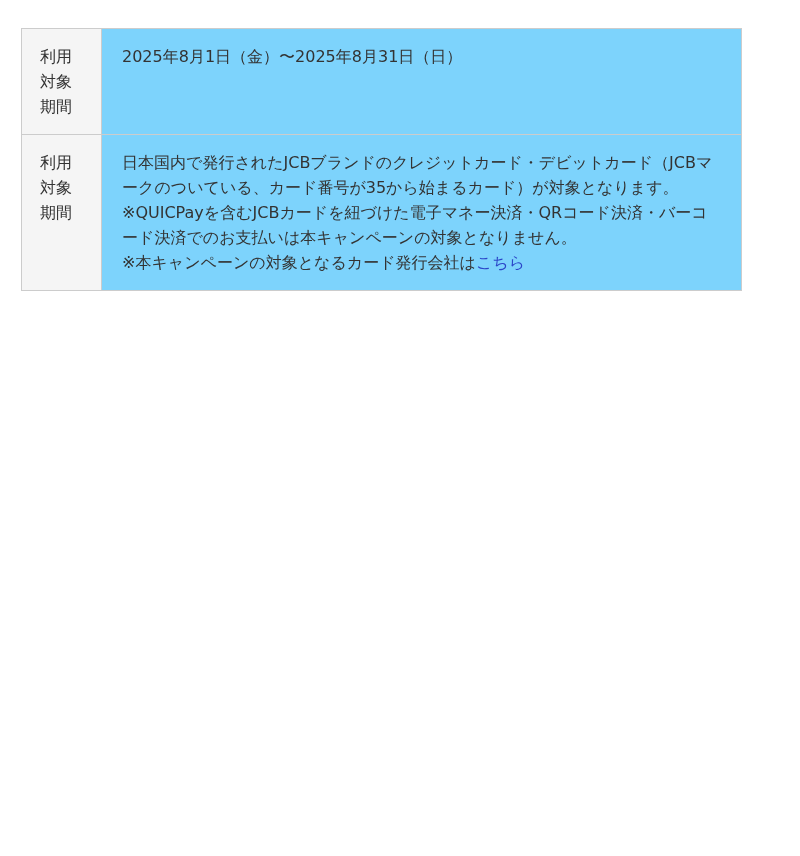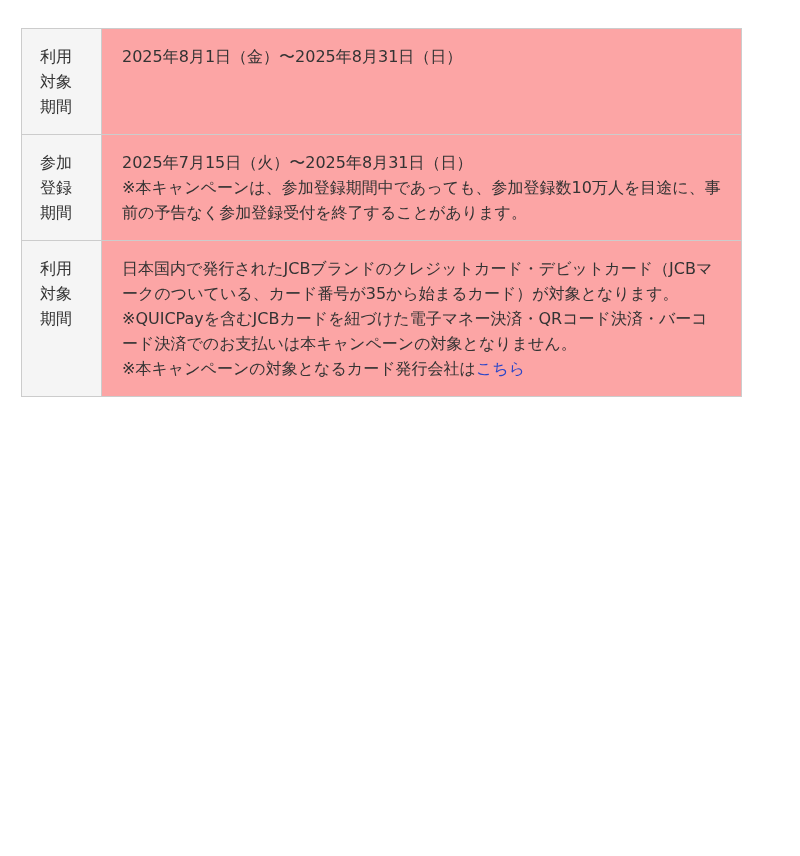--- a/index.html
+++ b/index.html
@@ -28,21 +28,21 @@
     font-weight: normal;
     text-align: left;
     word-break: break-all;
   }
   th {
     background: var(--header-bg, #f5f5f5);
     padding: 15px 18px;
     color: var(--text, #333333);
   }
   td {
-    background: #fca5a5;
+    background: #7dd3fc;
     padding: 15px 20px;
     color: var(--text, #333333);
   }
   td p { margin: 0; padding: 0; }
   a.inline-link {
     color: var(--inline-link, #2b46c8);
     cursor: pointer;
   }
   a.url-link {
     color: var(--url-link, #2e3a8e);
@@ -60,27 +60,20 @@
   </colgroup>
   <tbody>
 
     <tr>
       <th>利用対象期間</th>
       <td>
         <p><span>2025年8月1日（金）〜2025年8月31日（日）</span></p>
       </td>
     </tr>
 
-    <tr>
-      <th>参加登録期間</th>
-      <td>
-        <p><span>2025年7月15日（火）〜2025年8月31日（日）</span></p>
-        <p><span>※本キャンペーンは、参加登録期間中であっても、参加登録数10万人を目途に、事前の予告なく参加登録受付を終了することがあります。</span></p>
-      </td>
-    </tr>
 
 
     <tr>
       <th>利用対象期間</th>
       <td>
         <p><span>日本国内で発行されたJCBブランドのクレジットカード・デビットカード（JCBマークのついている、カード番号が35から始まるカード）が対象となります。</span></p>
         <p><span>※QUICPayを含むJCBカードを紐づけた電子マネー決済・QRコード決済・バーコード決済でのお支払いは本キャンペーンの対象となりません。</span></p>
         <p><span>※本キャンペーンの対象となるカード発行会社は</span><a class="inline-link">こちら</a></p>
       </td>
     </tr>

